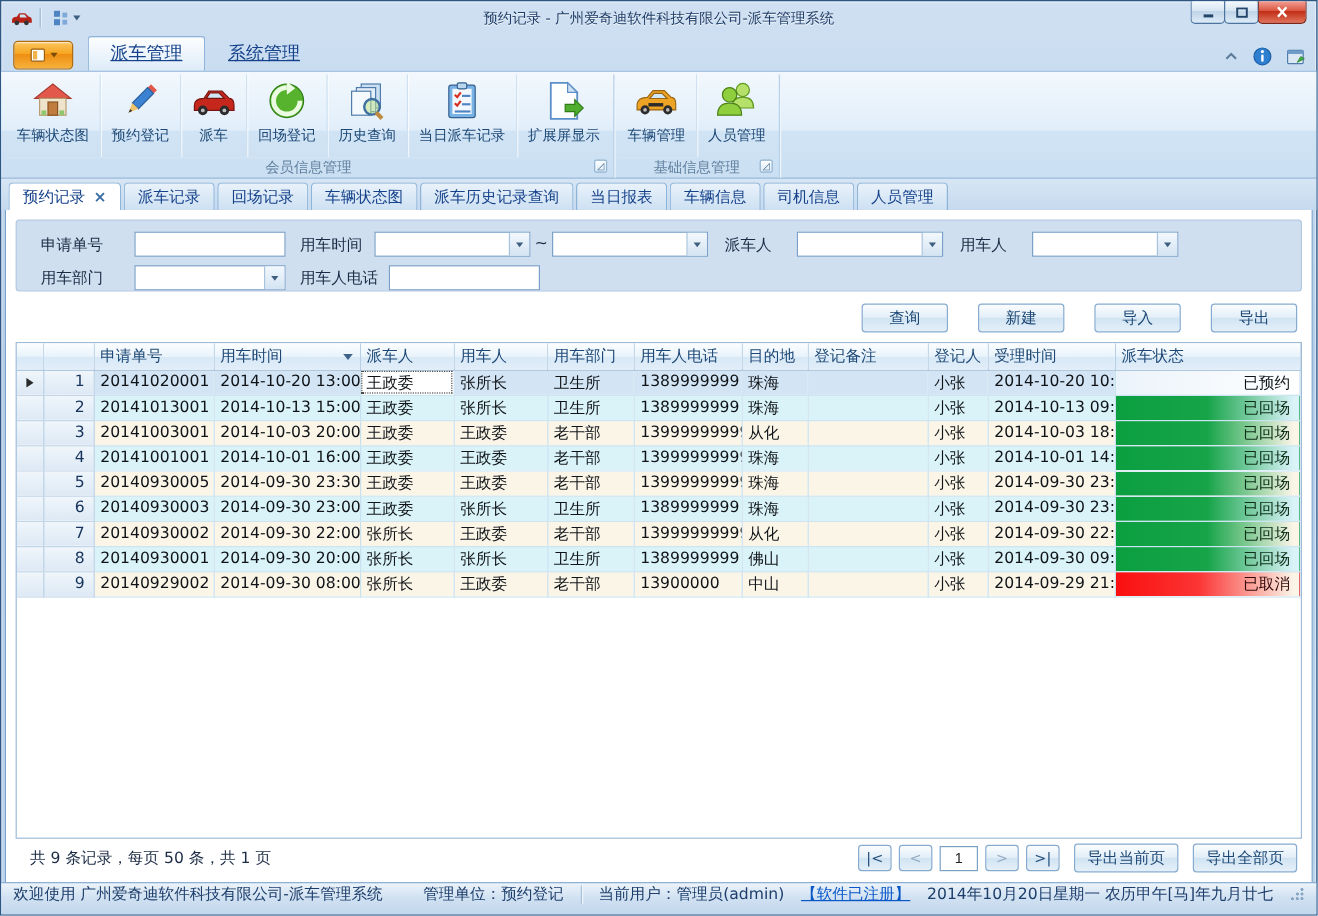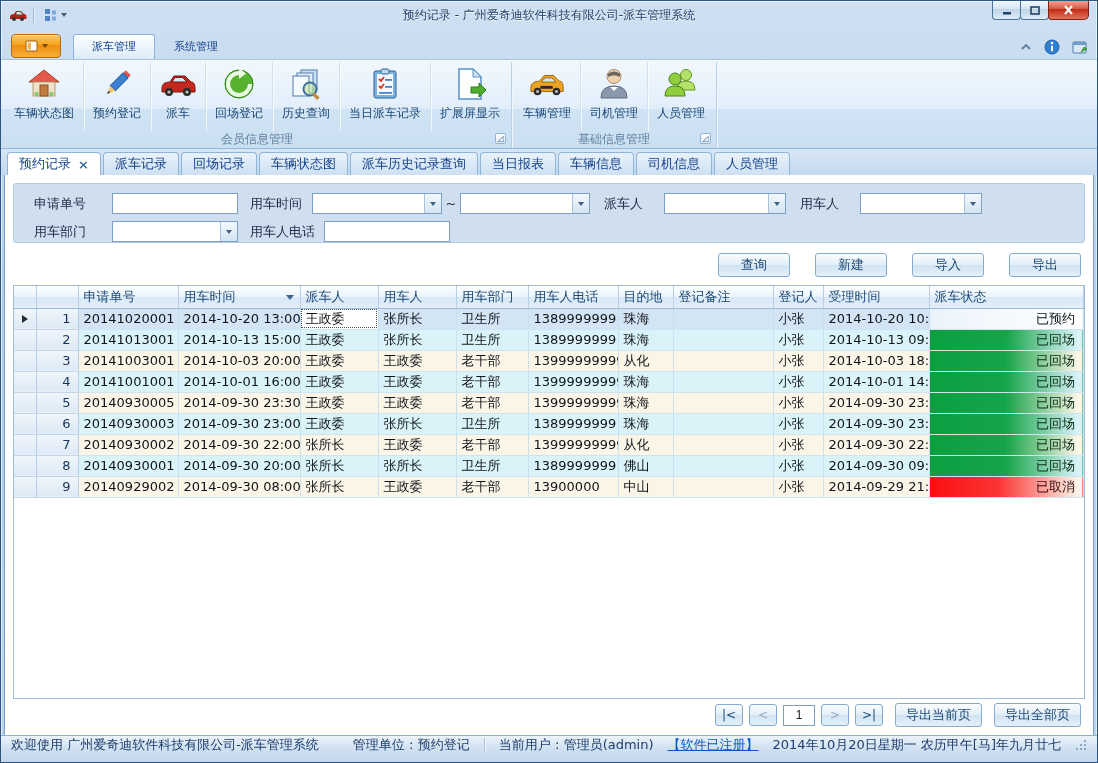--- a/index.html
+++ b/index.html
@@ -21,21 +21,21 @@
   background:linear-gradient(180deg,#f4f9fd,#d6e5f2 45%,#bfd4e8 46%,#dcebf7); display:flex; align-items:center; justify-content:center; cursor:default; }
 .win-btn.close{ width:41px; background:linear-gradient(180deg,#f3a094,#d9553f 45%,#c02d14 46%,#e2725b); border-color:#7e2417; border-radius:0 0 5px 4px; margin-right:8px; }
 .caret-down{ width:0;height:0;border-left:3px solid transparent;border-right:3px solid transparent;border-top:4px solid #3f5f80; }
 
 
 .ribbon-tabs{ height:30px; display:flex; align-items:flex-end; padding:0 8px; }
 .app-btn{ width:50px; height:24px; margin:0 12px 1px 2px; border:1px solid #b06c10; border-radius:4px;
   background:linear-gradient(180deg,#fcc560,#f6a margin 1f 45%,#ee8d12 46%,#f7b13b);
   background:linear-gradient(180deg,#fcc560,#f6a51f 45%,#ee8d12 46%,#f7b13b);
   display:flex; align-items:center; justify-content:center; gap:4px; box-shadow:inset 0 1px 0 rgba(255,255,255,.6); cursor:default;}
-.rtab{ padding:4px 18px 5px; font-size:11px; color:#15428b; cursor:default; border:1px solid transparent; border-bottom:none; }
+.rtab{ padding:4px 18px 5px; font-size:15px; color:#15428b; cursor:default; border:1px solid transparent; border-bottom:none;text-decoration:underline; }
 .rtab.active{ background:linear-gradient(180deg,#fdfeff,#eaf3fb 60%,#dcebf8); border-color:#8fb4da; border-radius:3px 3px 0 0; }
 .ribbon-right{ margin-left:auto; display:flex; align-items:center; gap:12px; padding-bottom:4px; }
 
 
 .ribbon{ height:90px; border-top:1px solid #a6c4e2; border-bottom:1px solid #96b7d8;
   background:linear-gradient(180deg,#f2f8fd,#e1eefa 55%,#d1e4f5 56%,#cadff2); display:flex; padding:2px 2px 0 2px; }
 .ribbon-group{ display:flex; flex-direction:column; border-right:1px solid #b8d0e8; box-shadow:1px 0 0 #eef5fb; padding:0 2px; }
 .rg-buttons{ flex:1; display:flex; align-items:stretch; }
 .ribbon-btn{ display:flex; flex-direction:column; align-items:center; justify-content:flex-start; padding:4px 9px 0; cursor:default; border-right:1px solid #cfe1f1; box-shadow:1px 0 0 rgba(255,255,255,.7); }
 .ribbon-btn:last-child{ border-right:none; box-shadow:none; }
@@ -290,31 +290,20 @@
                   <path d="M2 18 q1-6 9-6 l5-6 h10 l6 6 q4 0 4 6 v5 H2z" fill="#eda323" stroke="#9a6410"></path>
                   <path d="M17 8.5 h7 l4.5 4.5 H13z" fill="#cfe6f4" stroke="#9a6410"></path>
                   <rect x="12" y="17" width="13" height="3" fill="#2b2b2b"></rect>
                   <circle cx="9" cy="23" r="4" fill="#2b2b2b"></circle>
                   <circle cx="29" cy="23" r="4" fill="#2b2b2b"></circle>
                   <circle cx="9" cy="23" r="1.6" fill="#bbb"></circle>
                   <circle cx="29" cy="23" r="1.6" fill="#bbb"></circle>
                 </svg>
               </span>
               <span class="rb-label">车辆管理</span>
-            </div>
-            <div class="ribbon-btn">
-              <span class="rb-icon">
-                <svg width="34" height="34" viewBox="0 0 34 34">
-                  <circle cx="17" cy="9.5" r="7" fill="#ecd0b0" stroke="#b08c64"></circle>
-                  <path d="M10.5 7 q6.5-5 13 0 l-1 3 q-5.5-3.5-11 0z" fill="#6b645c"></path>
-                  <path d="M4 31 q0-12 13-12 t13 12z" fill="#8b99ac" stroke="#5e6c80"></path>
-                  <path d="M13 20 l4 4 4-4" fill="#fff"></path>
-                </svg>
-              </span>
-              <span class="rb-label">司机管理</span>
             </div>
             <div class="ribbon-btn">
               <span class="rb-icon">
                 <svg width="34" height="34" viewBox="0 0 34 34">
                   <circle cx="22" cy="8" r="5.5" fill="#b5e06a" stroke="#5f9a1e"></circle>
                   <path d="M13 23 q0-9 9-9 t9 9z" fill="#b5e06a" stroke="#5f9a1e"></path>
                   <circle cx="11" cy="12" r="6" fill="#8fcf3e" stroke="#4c8215"></circle>
                   <path d="M1 29 q0-10 10-10 t10 10z" fill="#8fcf3e" stroke="#4c8215"></path>
                 </svg>
               </span>
@@ -582,20 +571,21 @@
               <td class="data"></td>
               <td class="data">小张</td>
               <td class="data">2014-09-29 21:47</td>
               <td class="data status st-cancelled">已取消</td>
             </tr>
           </tbody>
         </table>
     </div>
 
     <div class="pager">
+      <span>共 9 条记录，每页 50 条，共 1 页</span>
       <div class="pager-controls">
         <div class="pg-btn">|&lt;</div>
         <div class="pg-btn dim">&lt;</div>
         <input class="tbox pg-input" value="1" style="">
         <div class="pg-btn dim">&gt;</div>
         <div class="pg-btn">&gt;|</div>
         <div class="btn pg-export">导出当前页</div>
         <div class="btn pg-export">导出全部页</div>
       </div>
     </div>

